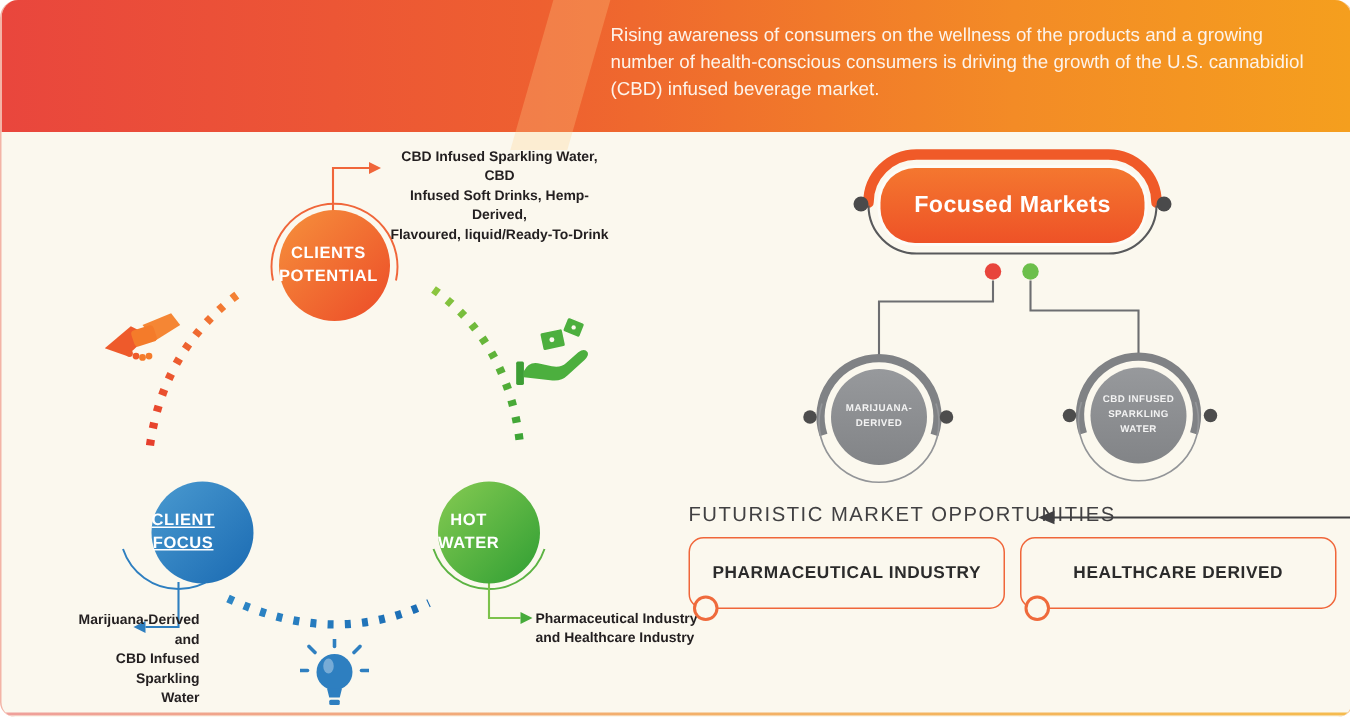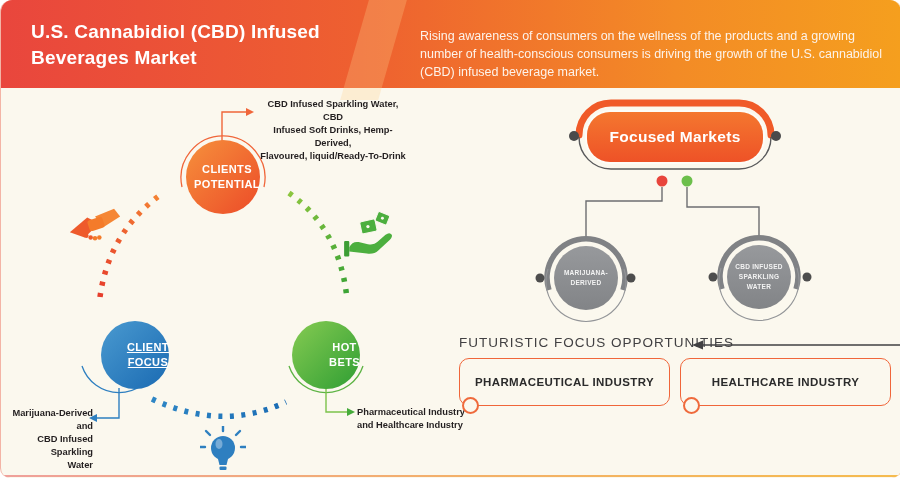--- a/index.html
+++ b/index.html
@@ -5,35 +5,35 @@
   html,body{margin:0;padding:0;background:#ffffff;font-family:"Liberation Sans",sans-serif;}
   .page{position:relative;width:900px;height:478px;background:#fbf8ee;overflow:hidden;
         border-radius:12px 12px 10px 10px;border-left:1px solid #f3b4a6;border-right:1px solid #f6c58f;}
   
   .header{position:absolute;left:0;top:0;width:900px;height:88px;
           background:linear-gradient(90deg,#e9463d 0%,#ee6030 40%,#f38b26 75%,#f59f1e 100%);}
   .header-stripe{position:absolute;left:355px;top:-10px;width:38px;height:110px;
                  background:rgba(255,210,140,.28);transform:skewX(-16deg);}
   .title{position:absolute;left:30px;top:19px;margin:0;color:#ffffff;font-size:19px;line-height:1.35;
          font-weight:600;letter-spacing:.2px;white-space:pre-line;}
-  .desc{position:absolute;left:406px;top:15px;margin:13px;width:466px;color:#fdf3ea;font-size:12.5px;
+  .desc{position:absolute;left:406px;top:15px;margin:0;width:466px;color:#fdf3ea;font-size:12.5px;
         line-height:1.42;font-weight:400;}
   
   .wires{position:absolute;left:0;top:0;z-index:1;pointer-events:none;}
   .abs{position:absolute;z-index:2;}
   
-  .node{border-radius:50%;display:flex;align-items:center;justify-content:flex-end;text-align:center;
+  .node{border-radius:50%;display:flex;align-items:center;justify-content:flex-start;text-align:center;
         color:#fff;font-weight:600;font-size:11px;line-height:1.35;letter-spacing:.4px;white-space:pre-line;}
   .node-orange{left:185px;top:140px;width:74px;height:74px;background:linear-gradient(135deg,#f6913c,#ec4b28);}
   .node-blue{left:100px;top:321px;width:68px;height:68px;background:linear-gradient(135deg,#4a9ad0,#1a6ab2);text-decoration:underline;}
   .node-green{left:291px;top:321px;width:68px;height:68px;background:linear-gradient(135deg,#86cb52,#2f9e33);}
   
   .ann{color:#231f20;font-size:9.3px;line-height:1.4;font-weight:600;white-space:pre-line;}
   .ann-1{left:257px;top:98px;width:150px;text-align:center;}
-  .ann-2{left:0px;top:407px;width:92px;text-align:right;}
+  .ann-2{left:0px;top:407px;width:92px;text-align:right;padding-left:40px;}
   .ann-3{left:356px;top:406px;width:170px;text-align:left;}
   
   .pill{left:586px;top:112px;width:176px;height:50px;border-radius:23px;
         background:linear-gradient(180deg,#f4772f,#ee5227);
         box-shadow:0 0 0 2px rgba(255,255,255,.55);
         display:flex;align-items:center;justify-content:center;color:#fff;font-size:15.5px;font-weight:700;letter-spacing:.3px;}
   
   .gcircle{border-radius:50%;background:linear-gradient(180deg,#97999c,#828487);
            display:flex;align-items:center;justify-content:center;text-align:center;
            color:#f3f3f3;font-size:6.5px;font-weight:600;letter-spacing:.3px;line-height:1.5;white-space:pre-line;}
@@ -54,22 +54,20 @@
   .bottom-line{position:absolute;left:0;right:0;bottom:1px;height:2.5px;z-index:4;
                background:linear-gradient(90deg,#efa09b,#f3b06a,#f5bb4e);}
 </style>
 </head>
 <body>
 
 <div class="page">
 
   <header class="header">
     <div class="header-stripe"></div>
-    <h1 class="title">U.S. Cannabidiol (CBD) Infused
-Beverages Market</h1>
     <p class="desc">Rising awareness of consumers on the wellness of the products and a growing number of health-conscious consumers is driving the growth of the U.S. cannabidiol (CBD) infused beverage market.</p>
   </header>
 
   <svg class="wires" width="900" height="478" viewBox="0 0 900 478">
     <defs>
       <linearGradient id="gradOr" x1="0" y1="1" x2="1" y2="0">
         <stop offset="0" stop-color="#e63e2c"></stop>
           <stop offset="1" stop-color="#f58634"></stop>
       </linearGradient>
       <linearGradient id="gradGr" x1="0" y1="0" x2="1" y2="1">
@@ -137,21 +135,21 @@
   <div class="abs node node-orange">
     <span>CLIENTS
 POTENTIAL</span>
   </div>
   <div class="abs node node-blue">
     <span>CLIENT
 FOCUS</span>
   </div>
   <div class="abs node node-green">
     <span>HOT
-BETS</span>
+WATER</span>
   </div>
 
   <div class="abs ann ann-1">CBD Infused Sparkling Water, CBD
 Infused Soft Drinks, Hemp-Derived,
 Flavoured, liquid/Ready-To-Drink</div>
   <div class="abs ann ann-2">Marijuana-Derived and
 CBD Infused Sparkling
 Water</div>
   <div class="abs ann ann-3">Pharmaceutical Industry
 and Healthcare Industry</div>
@@ -197,24 +195,24 @@
   <div class="abs gcircle gcircle-1">
     <span>MARIJUANA-
 DERIVED</span>
   </div>
   <div class="abs gcircle gcircle-2">
     <span>CBD INFUSED
 SPARKLING
 WATER</span>
   </div>
 
-  <div class="abs fmo-heading">FUTURISTIC FOCUS OPPORTUNITIES</div>
+  <div class="abs fmo-heading">FUTURISTIC MARKET OPPORTUNITIES</div>
   <div class="abs obox obox-1">
     <span>PHARMACEUTICAL INDUSTRY</span>
   </div>
   <div class="abs obox obox-2">
-    <span>HEALTHCARE INDUSTRY</span>
+    <span>HEALTHCARE DERIVED</span>
   </div>
   <div class="abs marker marker-1"></div>
   <div class="abs marker marker-2"></div>
 
   <div class="bottom-line"></div>
 </div>
 
 </body></html>

